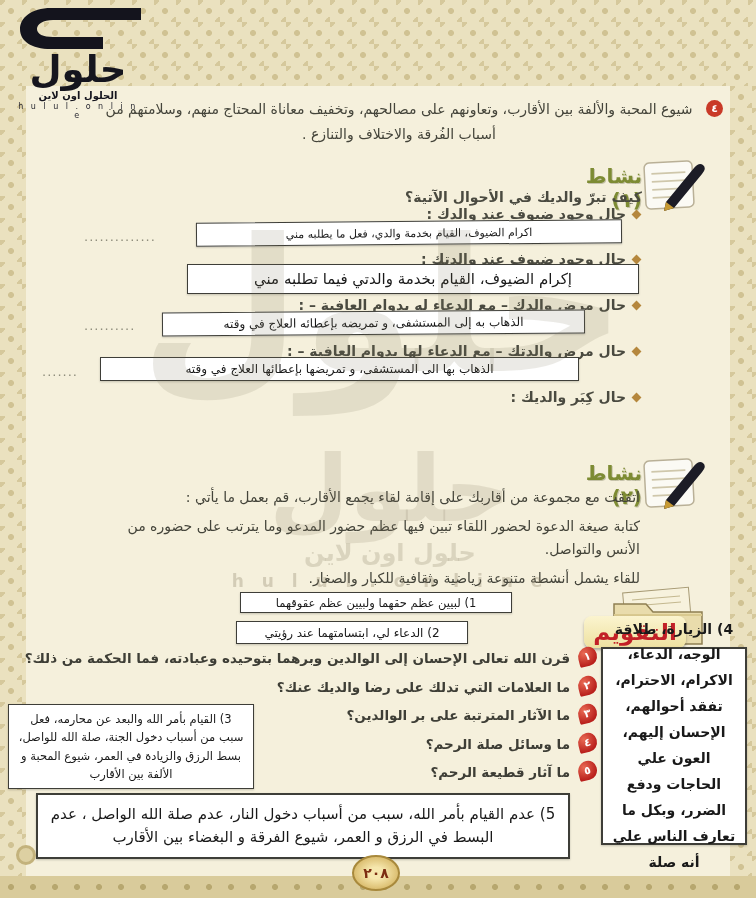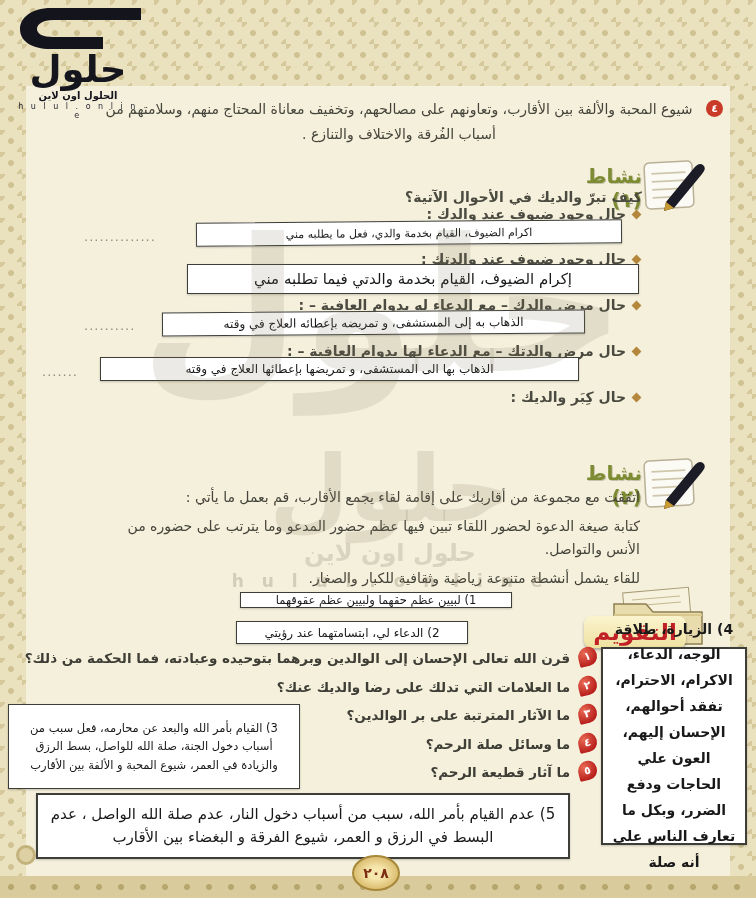--- a/index.html
+++ b/index.html
@@ -47,23 +47,23 @@
   .sq{width:7px;height:7px;background:#b5873d;transform:rotate(45deg);flex:0 0 auto;}
 
   .ansbox{position:absolute;background:#fff;border:1px solid #3e3e38;box-shadow:0 1px 2px rgba(0,0,0,.2);
           display:flex;align-items:center;justify-content:center;direction:rtl;text-align:center;
           color:#191919;z-index:11;box-sizing:border-box;}
   .A0{left:196px;top:221px;width:426px;height:24px;font-size:11px;transform:rotate(-.5deg);}
   .A1{left:187px;top:264px;width:452px;height:30px;font-size:15px;}
   .A2{left:162px;top:311px;width:423px;height:24px;font-size:12px;transform:rotate(-.4deg);}
   .A3{left:100px;top:357px;width:479px;height:24px;font-size:12px;}
   .A4{left:146px;top:406px;width:500px;height:37px;font-size:15px;}
-  .SA{left:240px;top:592px;width:272px;height:16px;font-size:11.5px;}
+  .SA{left:240px;top:592px;width:272px;height:21px;font-size:11.5px;}
   .SB{left:236px;top:621px;width:232px;height:23px;font-size:12px;}
-  .box3{left:8px;top:704px;width:292px;height:85px;font-size:11.5px;line-height:1.6;padding:4px 8px;}
+  .box3{left:8px;top:704px;width:246px;height:85px;font-size:11.5px;line-height:1.6;padding:4px 8px;}
   .box4{left:601px;top:647px;width:146px;height:198px;font-size:14px;font-weight:600;line-height:1.85;
         padding:4px 8px;border-width:2px;}
   .box5{left:36px;top:793px;width:534px;height:66px;font-size:15px;font-weight:500;line-height:1.55;
         padding:4px 10px;border-width:2px;}
 
   .dots{position:absolute;color:#8f8d7c;font-size:13px;letter-spacing:1px;z-index:10;overflow:hidden;white-space:nowrap;}
   .D0{left:84px;top:229px;width:110px}.D2{left:84px;top:318px;width:76px}.D3{left:42px;top:364px;width:56px}
 
   .a2text{position:absolute;left:92px;top:486px;width:548px;direction:rtl;text-align:right;
           font-size:14px;line-height:1.68;z-index:10;}

